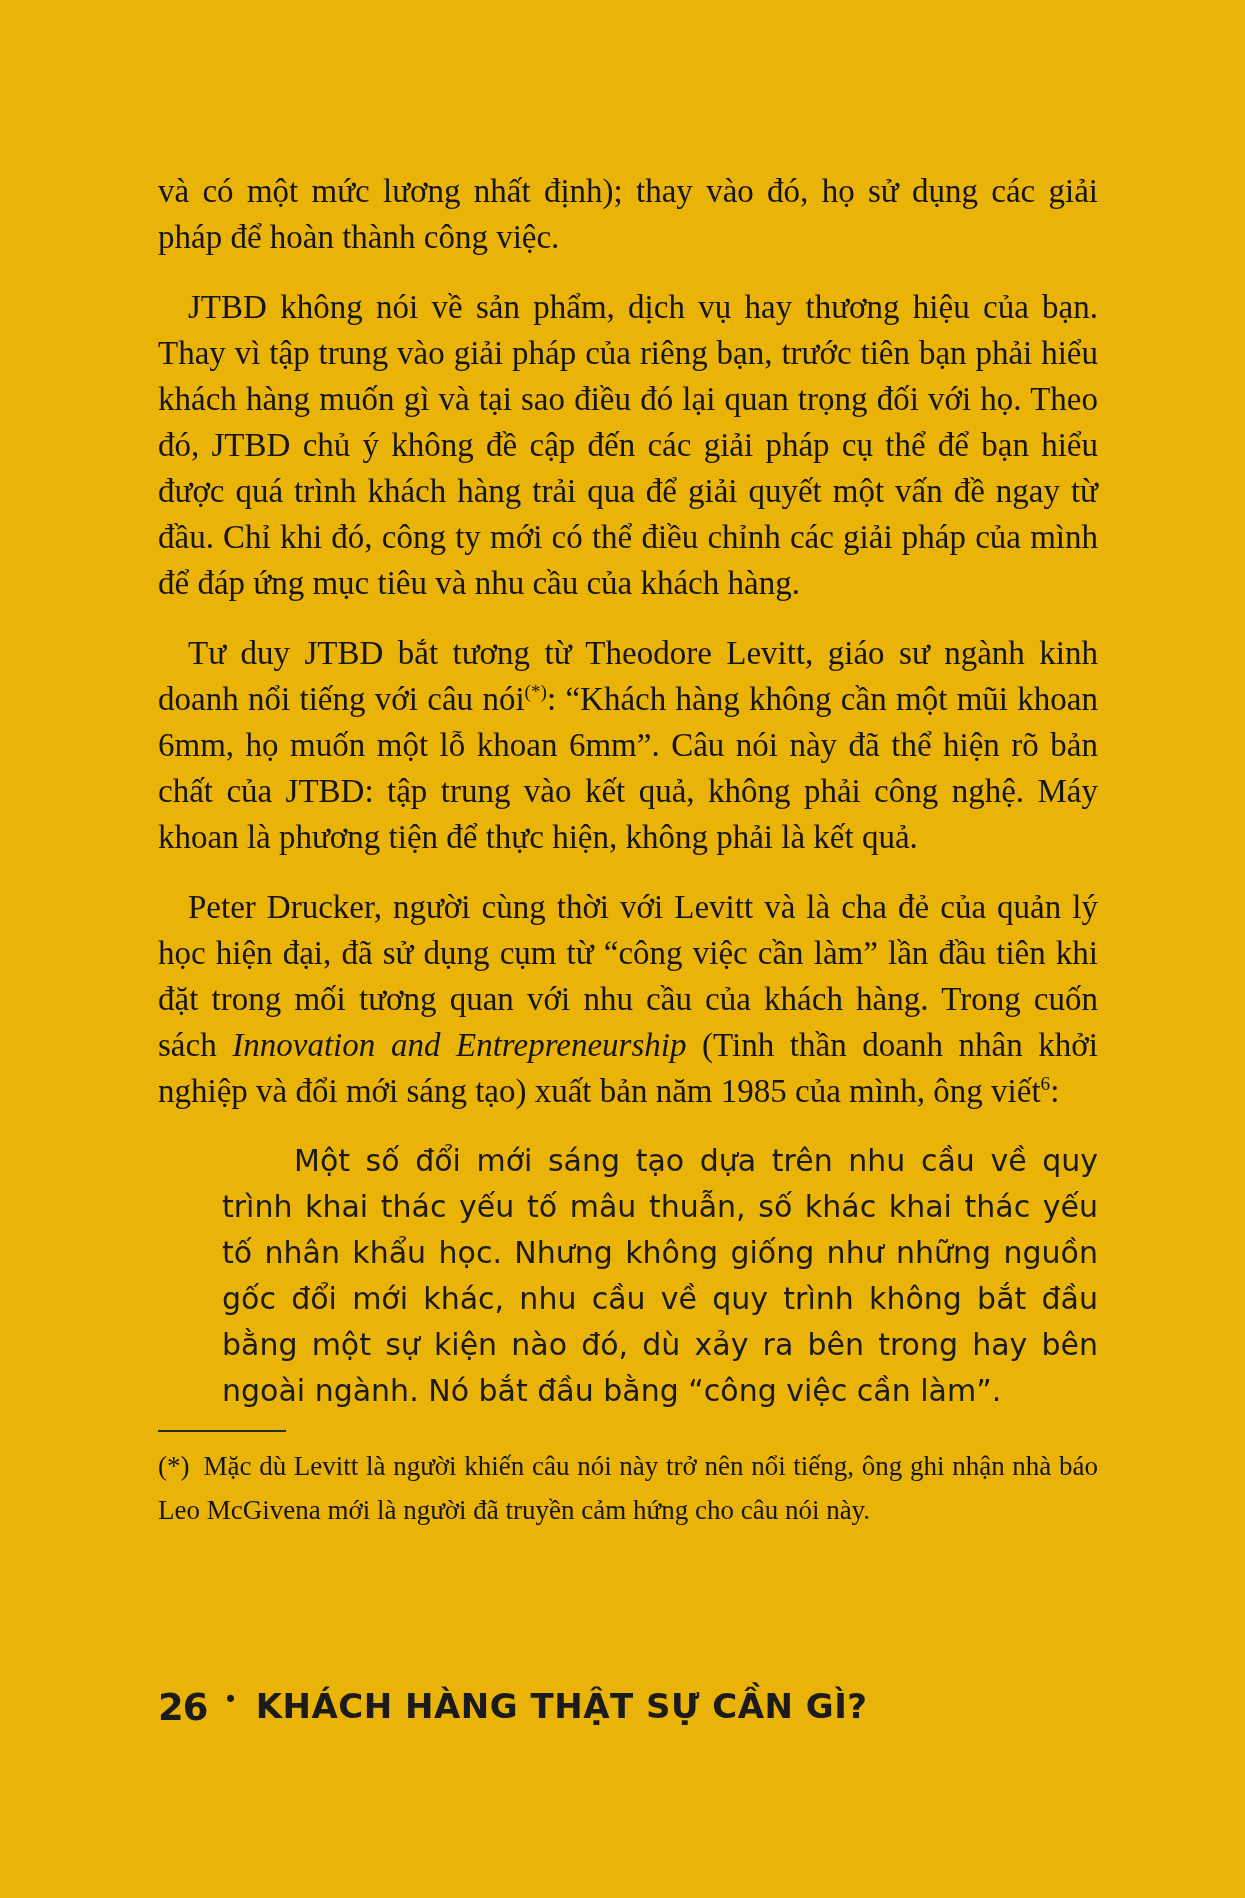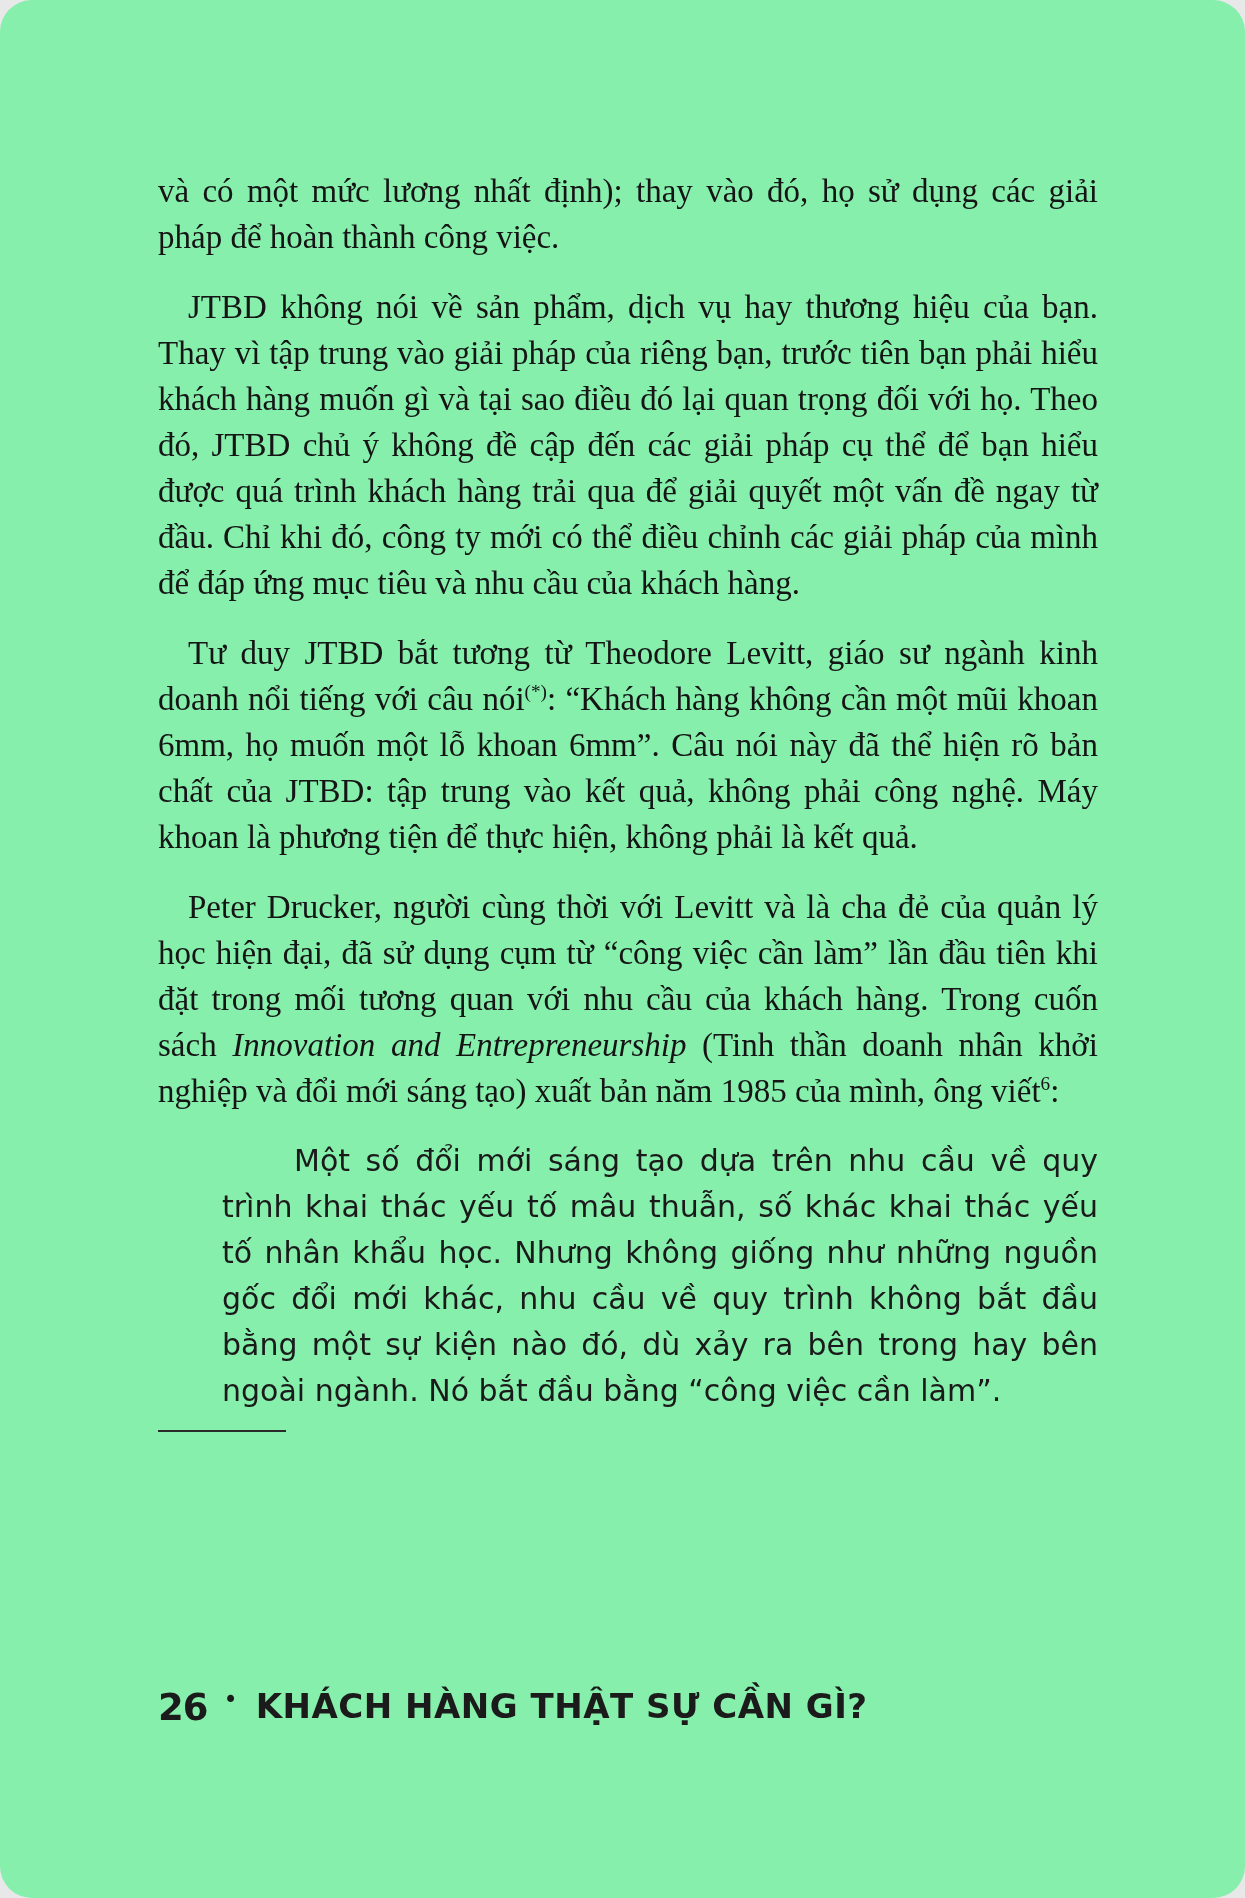--- a/index.html
+++ b/index.html
@@ -1,23 +1,22 @@
 <!DOCTYPE html>
 <html lang="vi"><head>
 <meta charset="utf-8">
 <style>
   html,body{margin:0;padding:0;background:#e8e8e8;}
   .page{
     position:relative;
     width:1245px;height:1898px;
-    background:#86efac;
+    background:#eab308;
     color:#151515;
     margin:0 auto;
     overflow:hidden;
-    border-radius:32px;
   }
   .content{
     position:absolute;
     left:158px;top:168px;width:940px;
   }
   .body-p{
     margin:0 0 24px 0;
     font:33px/46px "Liberation Serif", serif;
     text-align:justify;
     color:#151515;
@@ -84,20 +83,21 @@
     <p class="body-p indent">JTBD không nói về sản phẩm, dịch vụ hay thương hiệu của bạn. Thay vì tập trung vào giải pháp của riêng bạn, trước tiên bạn phải hiểu khách hàng muốn gì và tại sao điều đó lại quan trọng đối với họ. Theo đó, JTBD chủ ý không đề cập đến các giải pháp cụ thể để bạn hiểu được quá trình khách hàng trải qua để giải quyết một vấn đề ngay từ đầu. Chỉ khi đó, công ty mới có thể điều chỉnh các giải pháp của mình để đáp ứng mục tiêu và nhu cầu của khách hàng.</p>
 
     <p class="body-p indent"><span>Tư duy JTBD bắt tương từ Theodore Levitt, giáo sư ngành kinh doanh nổi tiếng với câu nói</span><sup>(*)</sup><span>: “Khách hàng không cần một mũi khoan 6mm, họ muốn một lỗ khoan 6mm”. Câu nói này đã thể hiện rõ bản chất của JTBD: tập trung vào kết quả, không phải công nghệ. Máy khoan là phương tiện để thực hiện, không phải là kết quả.</span></p>
 
     <p class="body-p indent"><span>Peter Drucker, người cùng thời với Levitt và là cha đẻ của quản lý học hiện đại, đã sử dụng cụm từ “công việc cần làm” lần đầu tiên khi đặt trong mối tương quan với nhu cầu của khách hàng. Trong cuốn sách </span><em class="italic">Innovation and Entrepreneurship</em><span> (Tinh thần doanh nhân khởi nghiệp và đổi mới sáng tạo) xuất bản năm 1985 của mình, ông viết</span><sup>6</sup><span>:</span></p>
 
     <div class="quote">Một số đổi mới sáng tạo dựa trên nhu cầu về quy trình khai thác yếu tố mâu thuẫn, số khác khai thác yếu tố nhân khẩu học. Nhưng không giống như những nguồn gốc đổi mới khác, nhu cầu về quy trình không bắt đầu bằng một sự kiện nào đó, dù xảy ra bên trong hay bên ngoài ngành. Nó bắt đầu bằng “công việc cần làm”.</div>
 
     <div class="footnote-rule"></div>
 
+    <p class="footnote"><span class="fn-marker">(*)</span><span>Mặc dù Levitt là người khiến câu nói này trở nên nổi tiếng, ông ghi nhận nhà báo Leo McGivena mới là người đã truyền cảm hứng cho câu nói này.</span></p>
   </div>
 
   <div class="footer">
     <span class="page-num">26</span>
     <span class="bullet">•</span>
     <span class="running-title">KHÁCH HÀNG THẬT SỰ CẦN GÌ?</span>
   </div>
 </div>
 
 </body></html>

